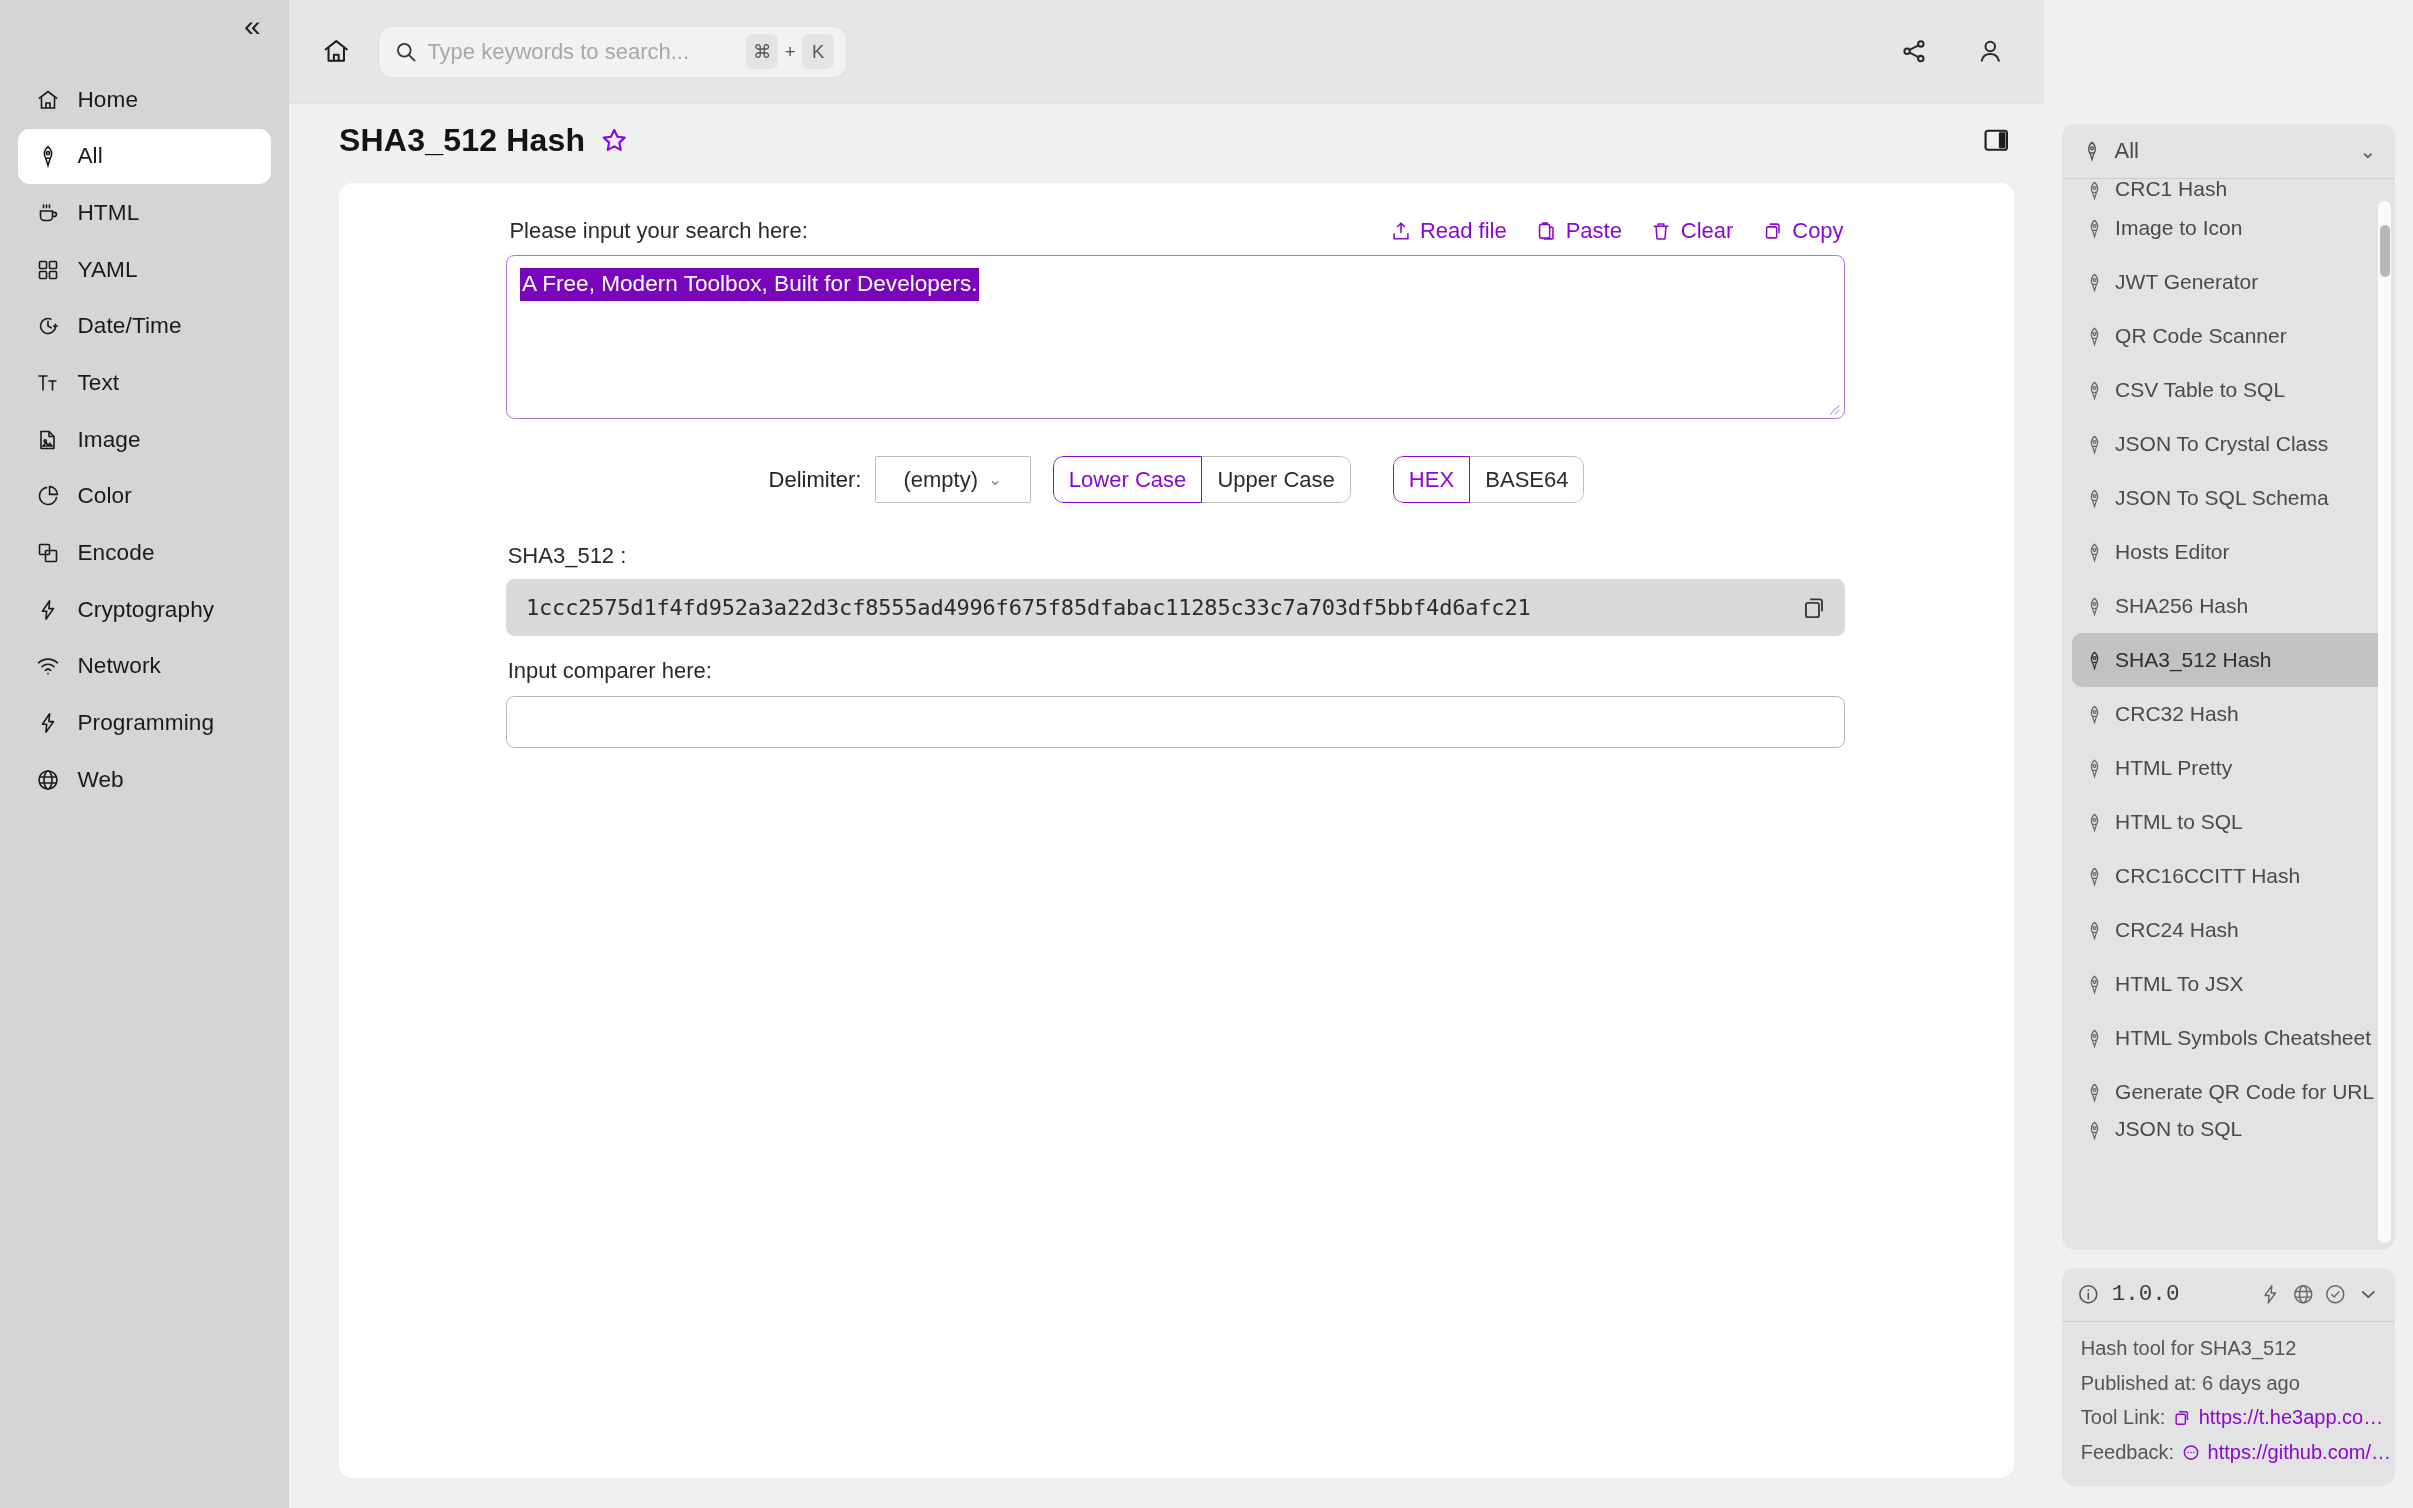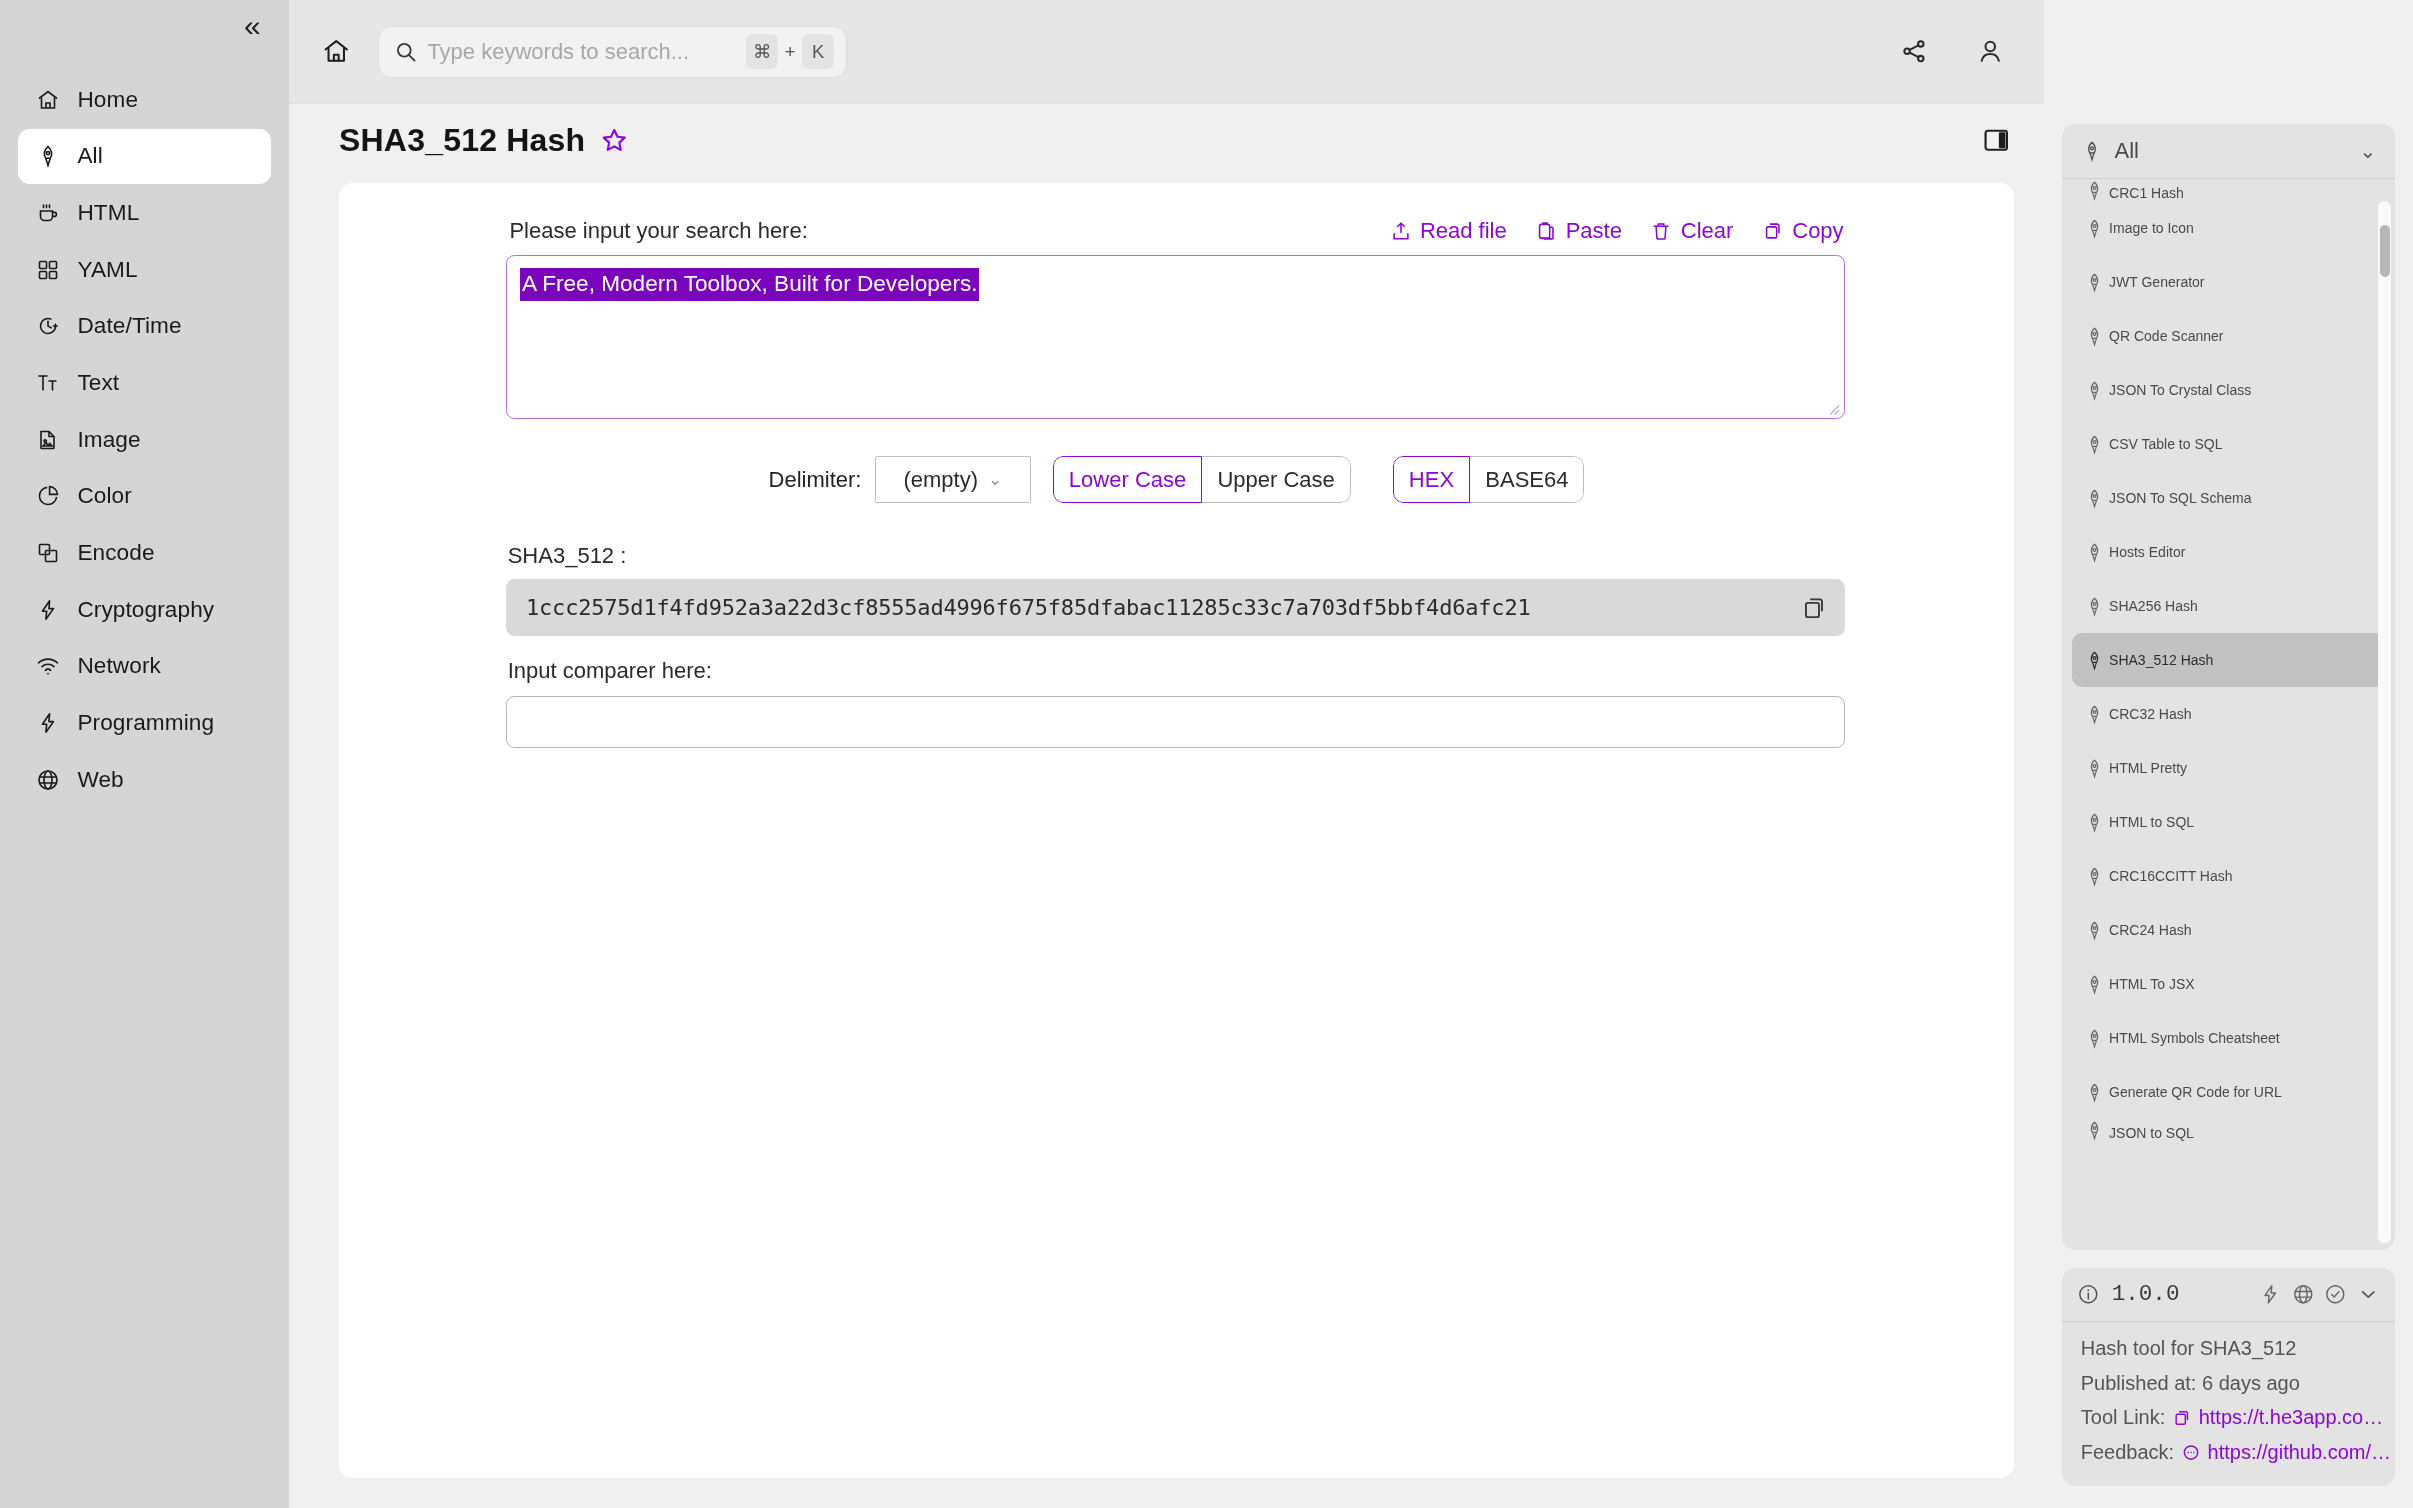--- a/index.html
+++ b/index.html
@@ -187,23 +187,23 @@
     cursor: pointer;
   }
   .tools-head .rk { width: 22px; height: 22px; flex: 0 0 22px; }
   .tools-head-label { font-size: 22px; color: #4a4a4a; }
   .tools-head-chev { margin-left: auto; font-size: 20px; color: #555; }
   .tools-list {
     flex: 1 1 auto; min-height: 0; overflow: hidden;
     padding: 0 10px 8.4px 10px; position: relative;
   }
   .tool-item {
-    display: flex; align-items: center; gap: 4px;
+    display: flex; align-items: center; gap: 10px;
     height: 54px; padding: 0 11.7px; border-radius: 10px;
-    font-size: 14px; color: #4a4a4a; cursor: pointer; white-space: nowrap;
+    font-size: 21px; color: #4a4a4a; cursor: pointer; white-space: nowrap;
   }
   .tool-item.sel { background: #c2c2c2; color: #2e2e2e; }
   .tool-item.clipped { height: 22px; overflow: hidden; align-items: flex-end; }
   .tool-item .rk { width: 21px; height: 21px; flex: 0 0 21px; }
   .scrollbar {
     position: absolute; right: 3.4px; top: 22px; width: 13.4px; bottom: 6.7px;
     background: #fafafa; border-radius: 6.7px;
   }
   .scrollthumb {
     position: absolute; left: 1.7px; top: 23.5px; width: 10px; height: 52px;
@@ -546,29 +546,29 @@
                 <path d="M9.8 14.2 12 21.4l2.2-7.2"></path>
               </svg>
               <span>QR Code Scanner</span>
             </div>
             <div class="tool-item">
               <svg class="rk" viewBox="0 0 24 24" fill="none" stroke="#666" stroke-width="1.4">
                 <path d="M12 2.6c2.4 2 3.6 4.7 3.6 7.5 0 1.6-.5 3-1.4 4.1H9.8C8.9 13.1 8.4 11.7 8.4 10.1c0-2.8 1.2-5.5 3.6-7.5z"></path>
                 <circle cx="12" cy="9.2" r="1.6"></circle>
                 <path d="M9.8 14.2 12 21.4l2.2-7.2"></path>
               </svg>
+              <span>CSV Table to SQL</span>
+            </div>
+            <div class="tool-item">
+              <svg class="rk" viewBox="0 0 24 24" fill="none" stroke="#666" stroke-width="1.4">
+                <path d="M12 2.6c2.4 2 3.6 4.7 3.6 7.5 0 1.6-.5 3-1.4 4.1H9.8C8.9 13.1 8.4 11.7 8.4 10.1c0-2.8 1.2-5.5 3.6-7.5z"></path>
+                <circle cx="12" cy="9.2" r="1.6"></circle>
+                <path d="M9.8 14.2 12 21.4l2.2-7.2"></path>
+              </svg>
               <span>JSON To Crystal Class</span>
-            </div>
-            <div class="tool-item">
-              <svg class="rk" viewBox="0 0 24 24" fill="none" stroke="#666" stroke-width="1.4">
-                <path d="M12 2.6c2.4 2 3.6 4.7 3.6 7.5 0 1.6-.5 3-1.4 4.1H9.8C8.9 13.1 8.4 11.7 8.4 10.1c0-2.8 1.2-5.5 3.6-7.5z"></path>
-                <circle cx="12" cy="9.2" r="1.6"></circle>
-                <path d="M9.8 14.2 12 21.4l2.2-7.2"></path>
-              </svg>
-              <span>CSV Table to SQL</span>
             </div>
             <div class="tool-item">
               <svg class="rk" viewBox="0 0 24 24" fill="none" stroke="#666" stroke-width="1.4">
                 <path d="M12 2.6c2.4 2 3.6 4.7 3.6 7.5 0 1.6-.5 3-1.4 4.1H9.8C8.9 13.1 8.4 11.7 8.4 10.1c0-2.8 1.2-5.5 3.6-7.5z"></path>
                 <circle cx="12" cy="9.2" r="1.6"></circle>
                 <path d="M9.8 14.2 12 21.4l2.2-7.2"></path>
               </svg>
               <span>JSON To SQL Schema</span>
             </div>
             <div class="tool-item">

